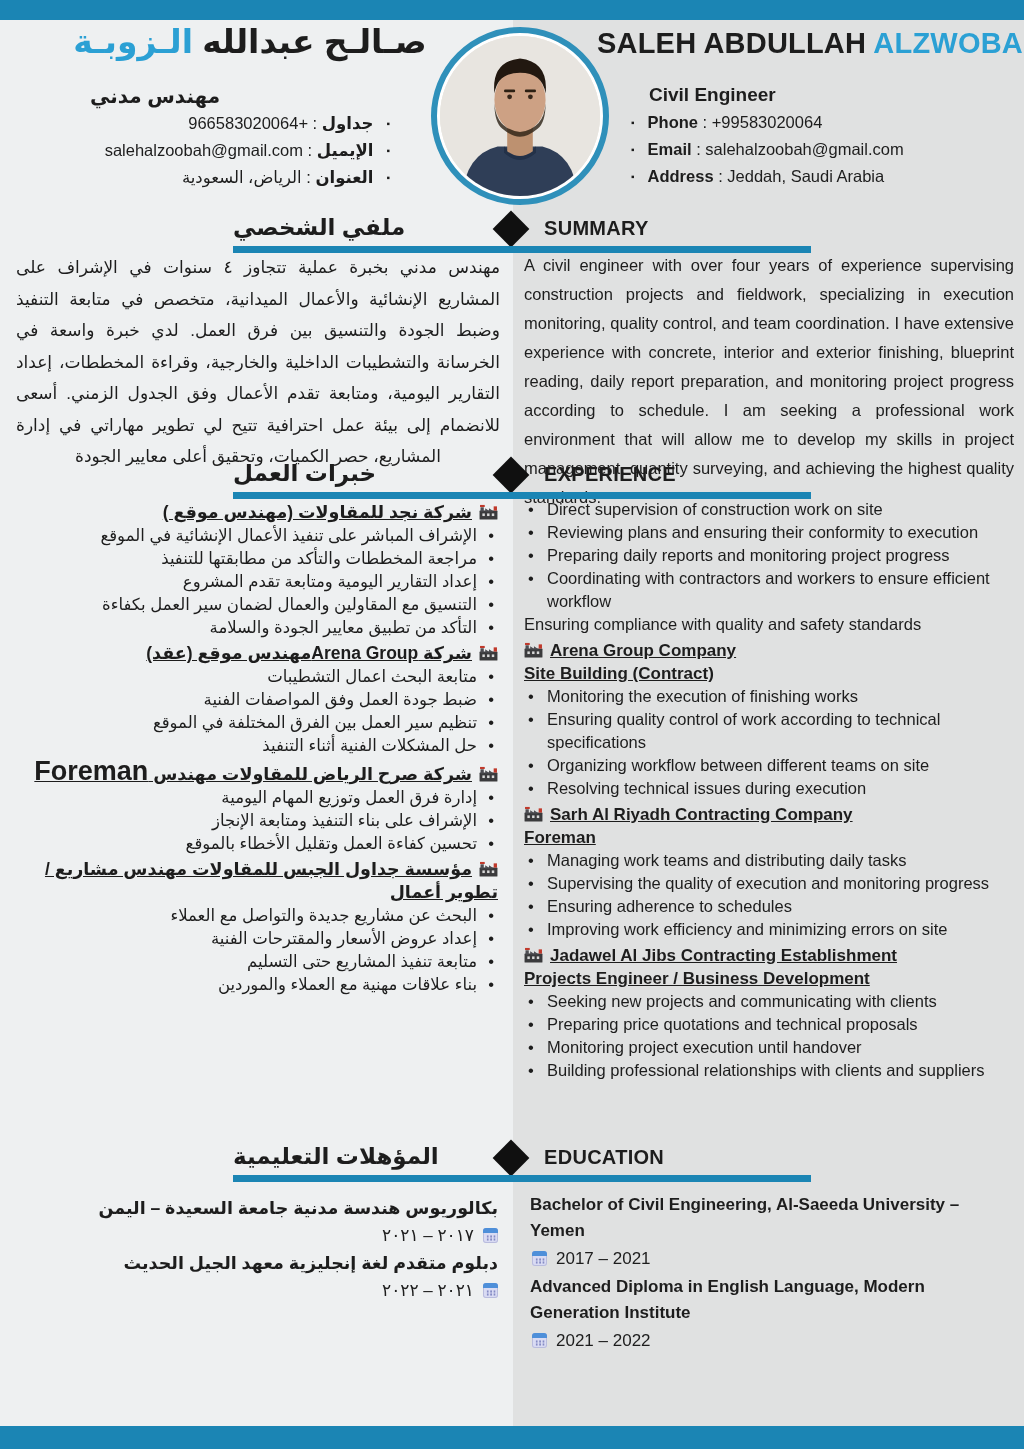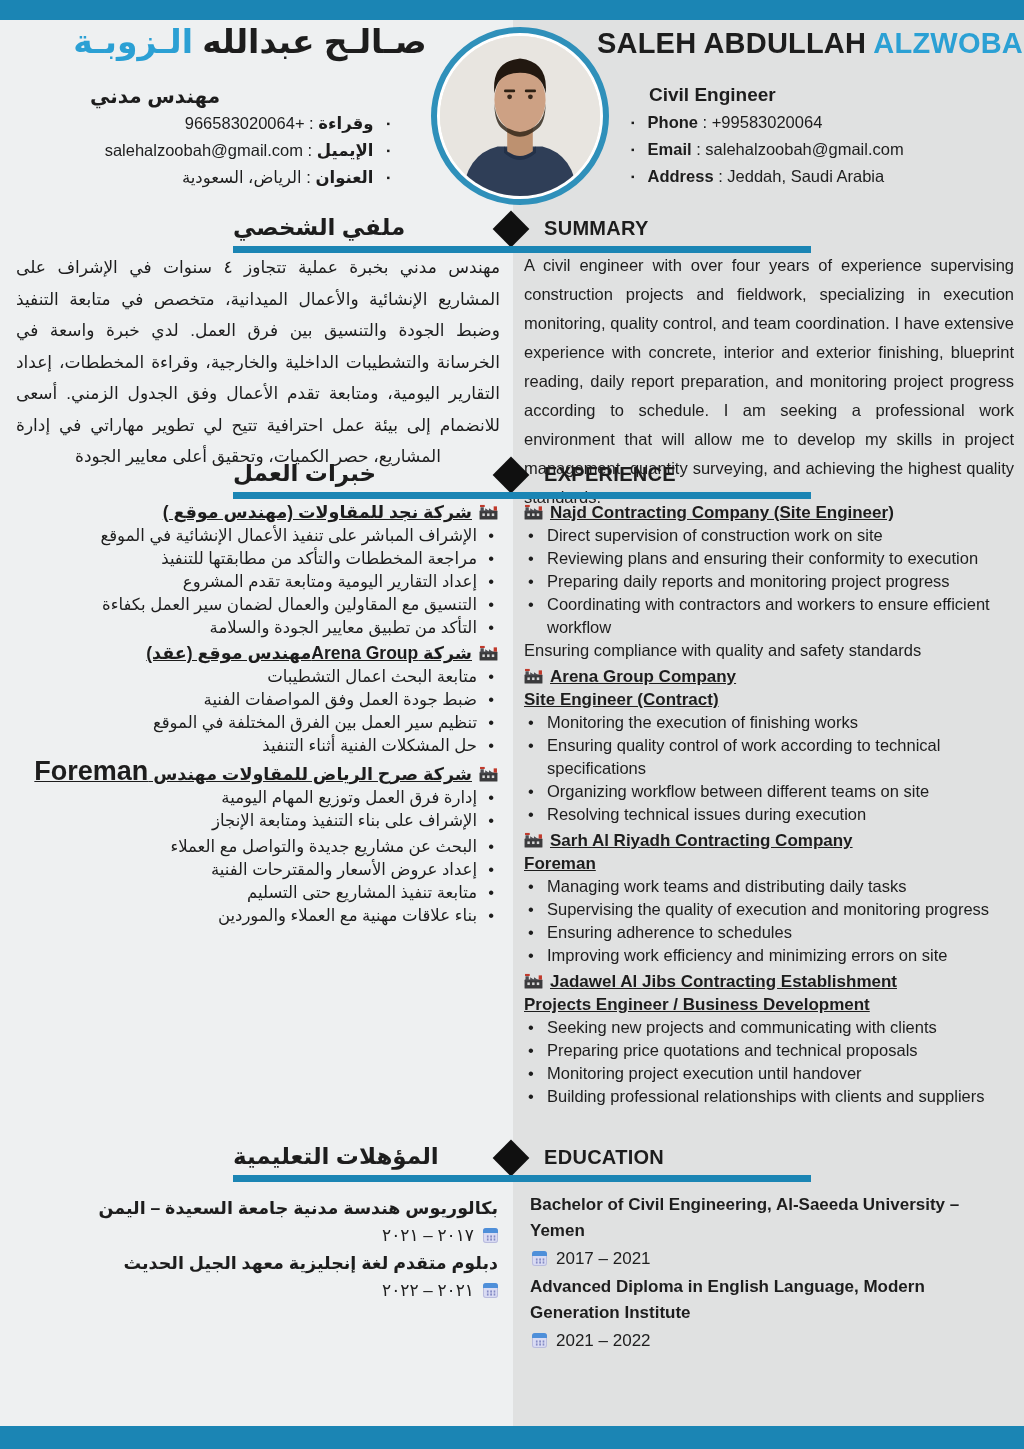--- a/index.html
+++ b/index.html
@@ -106,21 +106,21 @@
     </div>
   </div>
 
   <div class="title-ar">مهندس مدني</div>
   <div class="title-en">Civil Engineer</div>
 
   <div class="contact contact-ar">
 
   <div class="c-row">
         <span class="sq">▪</span>
-        <span><b class="c-lab">وقراءة</b><span> : </span><span>+966583020064</span></span>
+        <span><b class="c-lab">جداول</b><span> : </span><span>+966583020064</span></span>
       </div>
       <div class="c-row">
         <span class="sq">▪</span>
         <span><b class="c-lab">الإيميل</b><span> : </span><span>salehalzoobah@gmail.com</span></span>
       </div>
       <div class="c-row">
         <span class="sq">▪</span>
         <span><b class="c-lab">العنوان</b><span> : </span><span>الرياض، السعودية</span></span>
       </div>
     </div>
@@ -219,50 +219,51 @@
               <rect x="3.5" y="10" width="2.6" height="2.8" fill="#d9d9d9"></rect>
               <rect x="8.5" y="10" width="2.6" height="2.8" fill="#d9d9d9"></rect>
               <rect x="13.5" y="10" width="2.6" height="2.8" fill="#d9d9d9"></rect>
             </svg>
           </span><span>شركة صرح الرياض للمقاولات مهندس </span><span class="latin-big">Foreman</span>
         </div>
         <ul class="bul">
 
         <li>إدارة فرق العمل وتوزيع المهام اليومية</li>
           <li>الإشراف على بناء التنفيذ ومتابعة الإنجاز</li>
-        </ul>
-      </div>
-      <div class="co">
+          <li>تحسين كفاءة العمل وتقليل الأخطاء بالموقع</li>
+        </ul>
+      </div>
+      <div class="co">
+        <div class="co-name">
+          <span class="fi">
+            <svg viewBox="0 0 20 17" width="19" height="16">
+              <rect x="0.5" y="7" width="19" height="9.5" rx="0.6" fill="#3a3a3c"></rect>
+              <path d="M1.5 8 V3.5 h3.5 V8 Z" fill="#4d4d52"></path>
+              <path d="M6.5 8 V4.5 l4 2.6 V4.5 l4 2.6 V8 Z" fill="#4d4d52"></path>
+              <rect x="1" y="1" width="5" height="2.2" fill="#c0392b"></rect>
+              <rect x="15.5" y="2.5" width="3.5" height="4.5" fill="#c0392b"></rect>
+              <rect x="3.5" y="10" width="2.6" height="2.8" fill="#d9d9d9"></rect>
+              <rect x="8.5" y="10" width="2.6" height="2.8" fill="#d9d9d9"></rect>
+              <rect x="13.5" y="10" width="2.6" height="2.8" fill="#d9d9d9"></rect>
+            </svg>
+          </span><span>مؤسسة جداول الجبس للمقاولات مهندس مشاريع / تطوير أعمال</span>
+        </div>
         <ul class="bul">
 
         <li>البحث عن مشاريع جديدة والتواصل مع العملاء</li>
           <li>إعداد عروض الأسعار والمقترحات الفنية</li>
           <li>متابعة تنفيذ المشاريع حتى التسليم</li>
           <li>بناء علاقات مهنية مع العملاء والموردين</li>
         </ul>
       </div>
     </div>
 
   <div class="exp-en">
 
   <div class="co">
-        <div class="co-name">
-          <span class="fi">
-            <svg viewBox="0 0 20 17" width="19" height="16">
-              <rect x="0.5" y="7" width="19" height="9.5" rx="0.6" fill="#3a3a3c"></rect>
-              <path d="M1.5 8 V3.5 h3.5 V8 Z" fill="#4d4d52"></path>
-              <path d="M6.5 8 V4.5 l4 2.6 V4.5 l4 2.6 V8 Z" fill="#4d4d52"></path>
-              <rect x="1" y="1" width="5" height="2.2" fill="#c0392b"></rect>
-              <rect x="15.5" y="2.5" width="3.5" height="4.5" fill="#c0392b"></rect>
-              <rect x="3.5" y="10" width="2.6" height="2.8" fill="#d9d9d9"></rect>
-              <rect x="8.5" y="10" width="2.6" height="2.8" fill="#d9d9d9"></rect>
-              <rect x="13.5" y="10" width="2.6" height="2.8" fill="#d9d9d9"></rect>
-            </svg>
-          </span><span>Najd Contracting Company (Site Engineer)</span>
-        </div>
 
         <ul class="bul">
 
         <li>Direct supervision of construction work on site</li>
           <li>Reviewing plans and ensuring their conformity to execution</li>
           <li>Preparing daily reports and monitoring project progress</li>
           <li>Coordinating with contractors and workers to ensure efficient workflow</li>
         </ul>
         <div class="co-note">Ensuring compliance with quality and safety standards</div>
       </div>
@@ -274,21 +275,21 @@
               <path d="M1.5 8 V3.5 h3.5 V8 Z" fill="#4d4d52"></path>
               <path d="M6.5 8 V4.5 l4 2.6 V4.5 l4 2.6 V8 Z" fill="#4d4d52"></path>
               <rect x="1" y="1" width="5" height="2.2" fill="#c0392b"></rect>
               <rect x="15.5" y="2.5" width="3.5" height="4.5" fill="#c0392b"></rect>
               <rect x="3.5" y="10" width="2.6" height="2.8" fill="#d9d9d9"></rect>
               <rect x="8.5" y="10" width="2.6" height="2.8" fill="#d9d9d9"></rect>
               <rect x="13.5" y="10" width="2.6" height="2.8" fill="#d9d9d9"></rect>
             </svg>
           </span><span>Arena Group Company</span>
         </div>
-        <div class="co-role">Site Engineer (Contract)</div>
+        <div class="co-role">Site Building (Contract)</div>
         <ul class="bul">
 
         <li>Monitoring the execution of finishing works</li>
           <li>Ensuring quality control of work according to technical specifications</li>
           <li>Organizing workflow between different teams on site</li>
           <li>Resolving technical issues during execution</li>
         </ul>
 
       </div>
       <div class="co">

